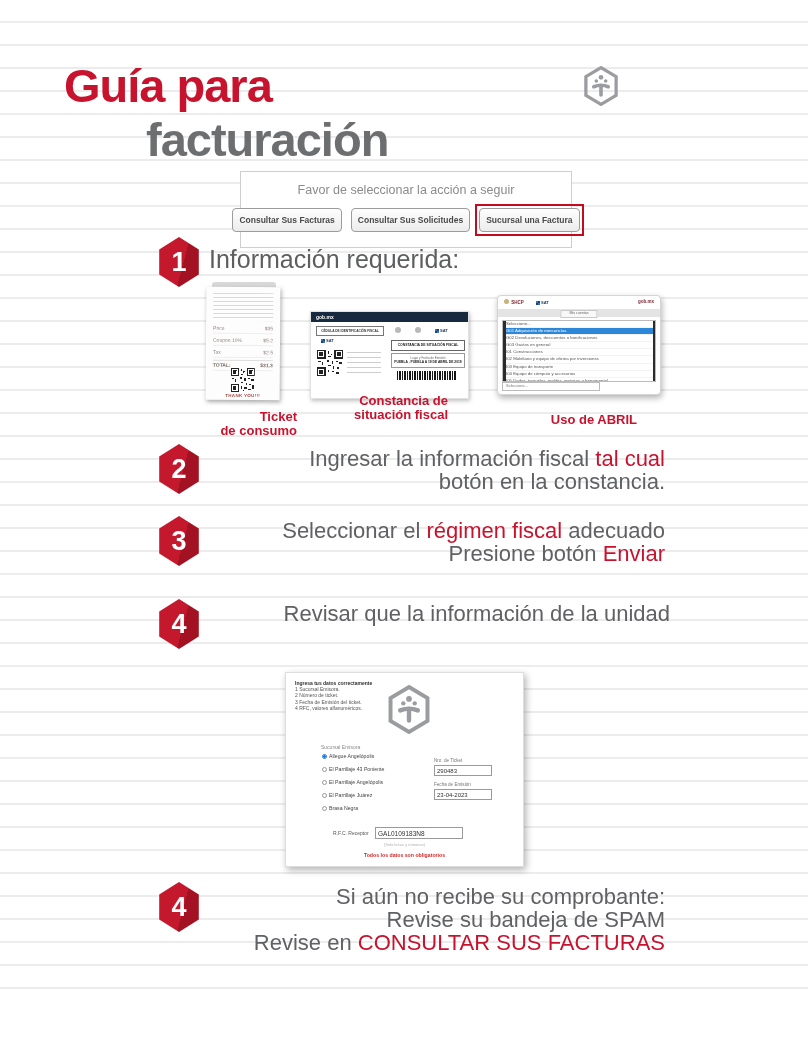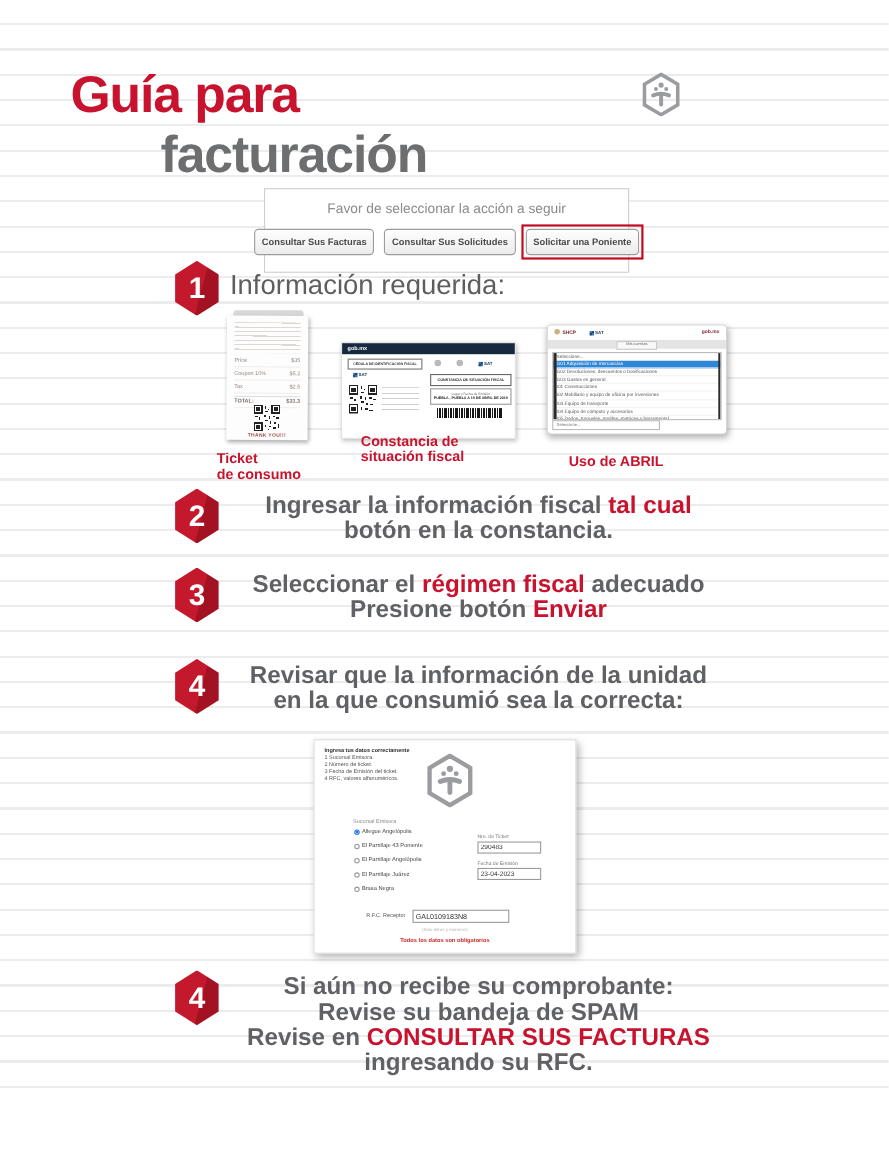--- a/index.html
+++ b/index.html
@@ -29,25 +29,25 @@
     font-family:"Liberation Sans",sans-serif;}
   .btn-wrap{position:relative;display:inline-block;}
   .red-outline{position:absolute;inset:-4px;border:2px solid #c30a1e;pointer-events:none;}
 
   
   .hex-badge{width:44px;height:50px;display:flex;align-items:center;justify-content:center;
     clip-path:polygon(50% 0,95% 25%,95% 75%,50% 100%,5% 75%,5% 25%);
     background:linear-gradient(105deg,#c4182c 58%,#a31223 58%);
     color:#fff;font-weight:bold;font-size:27px;}
 
-  .step-text{color:#606164;font-weight:bold;font-size:22px;line-height:23px;text-align:center;}
+  .step-text{color:#606164;font-weight:normal;font-size:22px;line-height:23px;text-align:right;}
   .step1-title{left:209px;top:245px;font-size:25px;font-weight:normal;color:#5d5e60;}
   .accent{color:#c8132e;}
 
-  .caption{color:#c8132e;font-weight:bold;font-size:13px;line-height:14px;text-align:left;}
+  .caption{color:#c8132e;font-weight:bold;font-size:13px;line-height:14px;text-align:right;}
 
   
   .mount{left:212px;top:282px;width:64px;height:11px;background:#d8d8d8;border-radius:3px;box-shadow:inset 0 -2px 0 #bdbdbd;}
   .receipt{left:206px;top:287px;width:74px;height:113px;background:#fdfdfd;box-shadow:1px 2px 4px rgba(0,0,0,.35);transform:rotate(.4deg);}
   .rc-lines{position:absolute;left:7px;top:6px;width:60px;height:28px;
     background:repeating-linear-gradient(180deg,#ded7d3 0 1px,transparent 1px 4px);}
   .rc-row{position:absolute;left:7px;width:60px;display:flex;justify-content:space-between;
     font-size:5px;color:#96867f;border-bottom:1px solid #eee;padding-bottom:2px;}
   .rc-row.total{font-weight:bold;color:#7c6c65;border-top:1px solid #ddd;padding-top:1px;}
   .rc-qr{position:absolute;left:25px;top:81px;width:24px;height:24px;}
@@ -133,21 +133,21 @@
       <path d="M50,54 L50,80" stroke="currentColor" stroke-width="10" stroke-linecap="round"></path>
     </svg>
   </div>
 
   <div class="abs dialog">
     <div class="dialog-prompt">Favor de seleccionar la acción a seguir</div>
     <div class="dialog-btns">
       <button class="dlg-btn">Consultar Sus Facturas</button>
       <button class="dlg-btn">Consultar Sus Solicitudes</button>
       <span class="btn-wrap">
-        <button class="dlg-btn">Solicitar una Poniente</button>
+        <button class="dlg-btn">Sucursal una Factura</button>
         <span class="red-outline"></span>
       </span>
     </div>
   </div>
 
   <div class="abs hex-badge" style="left:157px;top:237px;">
     <span>1</span>
   </div>
   <div class="abs step1-title">Información requerida:</div>
 
@@ -296,21 +296,20 @@
   <div class="abs step-text step3-text">
     <div><span>Seleccionar el </span><span class="accent">régimen fiscal</span><span> adecuado</span></div>
     <div><span>Presione botón </span><span class="accent">Enviar</span></div>
   </div>
 
   <div class="abs hex-badge" style="left:157px;top:599px;">
     <span>4</span>
   </div>
   <div class="abs step-text step4-text">
     <div>Revisar que la información de la unidad</div>
-    <div>en la que consumió  sea la correcta:</div>
   </div>
 
   <div class="abs form-card">
     <div class="f-ins">
       <div class="t">Ingresa tus datos correctamente</div>
       <div>1 Sucursal Emisora.</div>
       <div>2 Número de ticket.</div>
       <div>3 Fecha de Emisión del ticket.</div>
       <div>4 RFC, valores alfanuméricos.</div>
     </div>
@@ -355,16 +354,15 @@
     <div class="f-req">Todos los datos son obligatorios</div>
   </div>
 
   <div class="abs hex-badge" style="left:157px;top:882px;">
     <span>4</span>
   </div>
   <div class="abs step-text step5-text">
     <div>Si aún no recibe su comprobante:</div>
     <div>Revise su bandeja de SPAM</div>
     <div><span>Revise en </span><span class="accent">CONSULTAR SUS FACTURAS</span></div>
-    <div>ingresando su RFC.</div>
   </div>
 
 </div>
 
 </body></html>

